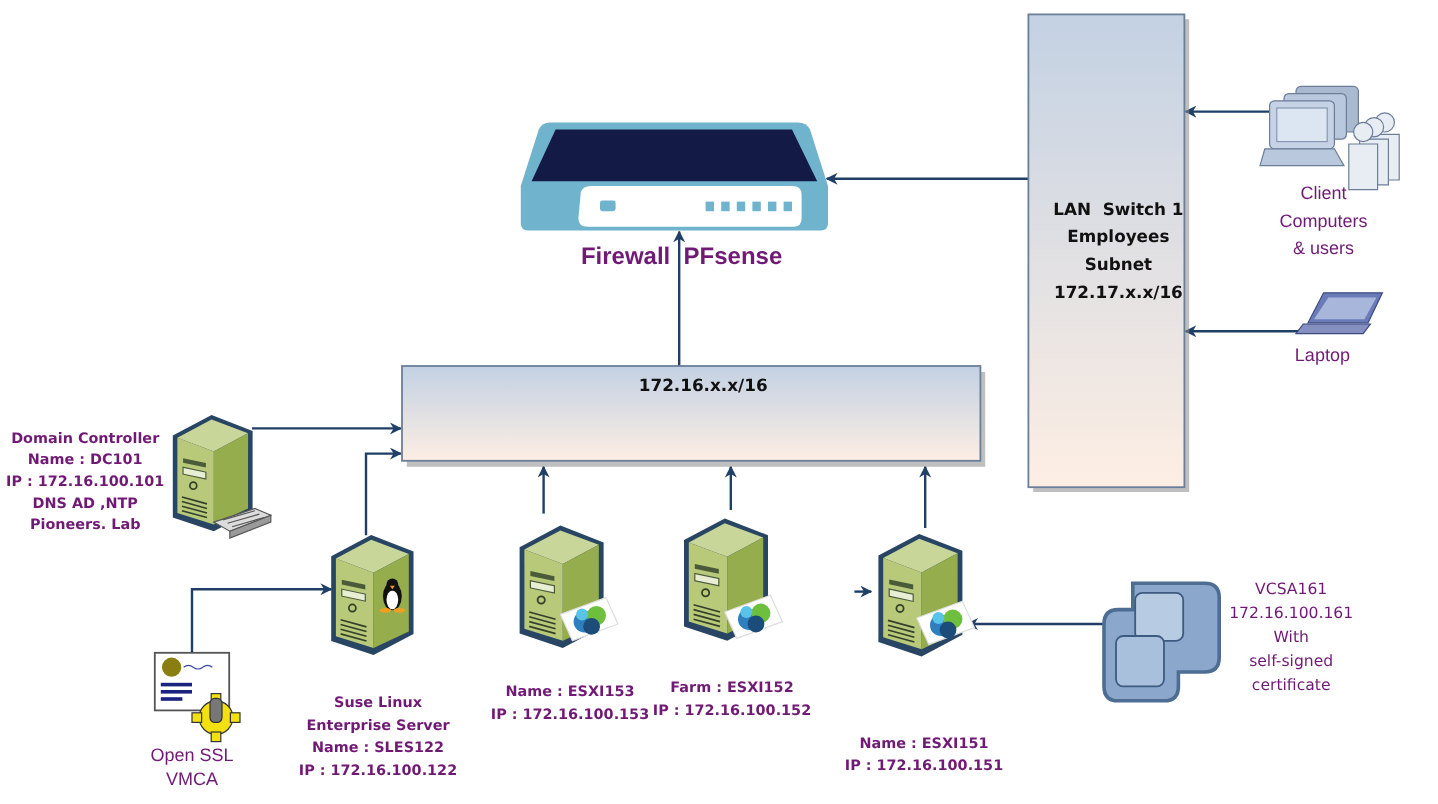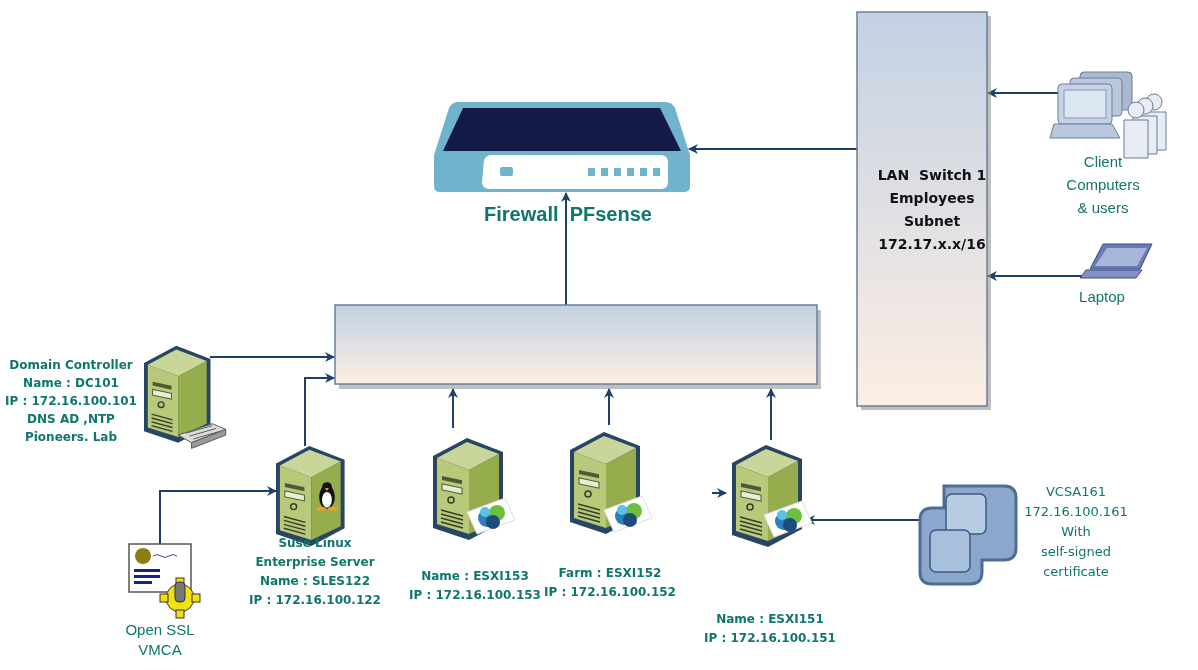--- a/index.html
+++ b/index.html
@@ -1,18 +1,18 @@
 <!DOCTYPE html>
 <html><head>
 <meta charset="utf-8">
 <style>
   html, body { margin: 0; padding: 0; background: #ffffff; }
   body { width: 1198px; height: 670px; position: relative; overflow: hidden; font-family: "DejaVu Sans", sans-serif; }
   #stage { position: absolute; left: 0; top: 0; width: 1198px; height: 670px; }
-  .lbl { position: absolute; text-align: center; color: #0f766e; line-height: 1.32; }
+  .lbl { position: absolute; text-align: center; color: #701a75; line-height: 1.32; }
   .bold { font-weight: bold; }
   .sm { font-size: 12px; }
   .md { font-size: 14px; }
   .box-text { position: absolute; text-align: center; font-weight: bold; color: #111; }
   .line { white-space: nowrap; padding-left: 20px; }
 </style>
 </head>
 <body>
 
 <svg id="stage" width="1198" height="670" viewBox="0 0 1198 670">
@@ -172,20 +172,21 @@
   <g>
     <path d="M944,486 L1004,486 Q1016,486 1016,498 L1016,548 Q1016,560 1004,560 L982,560 L982,572 Q982,584 970,584 L932,584 Q920,584 920,572 L920,520 Q920,508 932,508 L944,508 Z" fill="#8ba8cc" stroke="#4e6d93" stroke-width="3"></path>
     <rect x="946" y="494" width="40" height="40" rx="6" fill="#b7cbe3" stroke="#3d5a80" stroke-width="1.5"></rect>
     <rect x="930" y="530" width="40" height="42" rx="6" fill="#a9c0dc" stroke="#3d5a80" stroke-width="1.5"></rect>
   </g>
 </svg>
 
 <div class="lbl bold" style="left:440px; top:201px; width:256px; font-family:'Liberation Sans', sans-serif; font-size:20px; white-space:pre;">Firewall  PFsense</div>
 
 <div class="box-text md" style="left:335px; top:312px; width:482px; line-height:21px;">
+  <div class="line">172.16.x.x/16</div>
 </div>
 
 <div class="box-text md" style="left:857px; top:164px; width:130px; line-height:23px;">
   <div class="line" style="white-space:pre;">LAN  Switch 1</div>
   <div class="line">Employees</div>
   <div class="line">Subnet</div>
   <div class="line">172.17.x.x/16</div>
 </div>
 
 <div class="lbl" style="left:1048px; top:150px; width:110px; font-family:'Liberation Sans', sans-serif; font-size:15px; line-height:23px;">
@@ -197,21 +198,21 @@
 <div class="lbl" style="left:1060px; top:287px; width:84px; font-family:'Liberation Sans', sans-serif; font-size:15px;">Laptop</div>
 
 <div class="lbl bold sm" style="left:0px; top:356px; width:142px; line-height:18px;">
   <div>Domain Controller</div>
   <div>Name : DC101</div>
   <div>IP : 172.16.100.101</div>
   <div>DNS AD ,NTP</div>
   <div>Pioneers. Lab</div>
 </div>
 
-<div class="lbl bold sm" style="left:240px; top:534px; width:150px; line-height:19px;">
+<div class="lbl bold sm" style="left:240px; top:576px; width:150px; line-height:19px;">
   <div>Suse Linux</div>
   <div>Enterprise Server</div>
   <div>Name : SLES122</div>
   <div>IP : 172.16.100.122</div>
 </div>
 
 <div class="lbl bold sm" style="left:405px; top:567px; width:140px; line-height:19px;">
   <div>Name : ESXI153</div>
   <div>IP : 172.16.100.153</div>
 </div>

